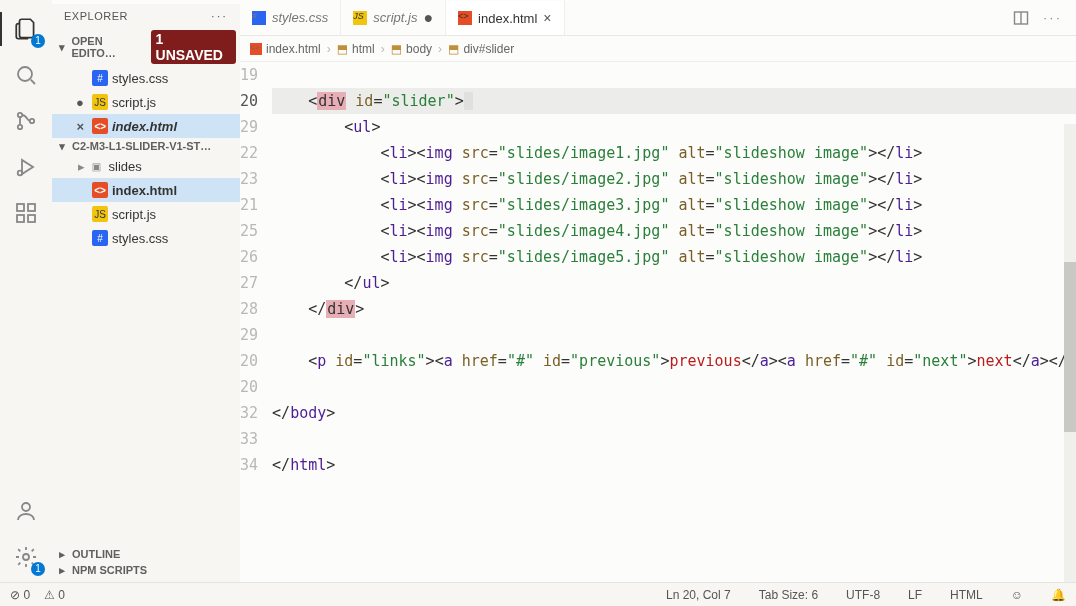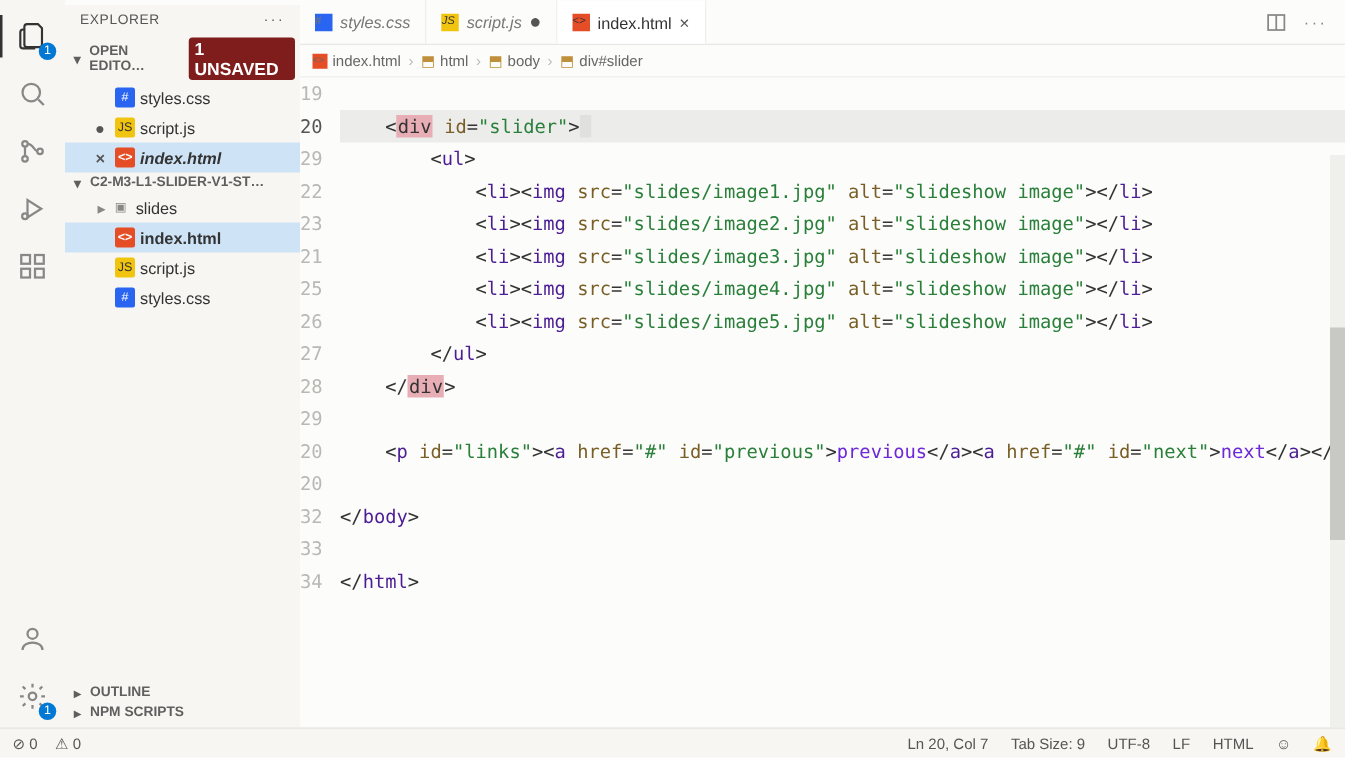--- a/index.html
+++ b/index.html
@@ -53,28 +53,28 @@
 .code .line.active { background: #ececea; }
 .code .hl-tag { background: #e8aeb5; color: #333; padding: 0 1px; }
 .code .sel-end { background: #e0e0de; }
 
 
 .t-punct { color: #333; }
 .t-tag { color: #4c1d95; }
 .t-attr { color: #795e26; }
 .t-eq { color: #333; }
 .t-str { color: #2a803b; }
-.t-text { color: #6d28d9; }
+.t-text { color: #b91c1c; }
 
 .minimap { position: absolute; right: 0; top: 62px; bottom: 0; width: 12px; background: linear-gradient(#e7e7e3, #e7e7e3); opacity: 0.6; }
 .minimap-thumb { position: absolute; right: 0; top: 200px; width: 12px; height: 170px; background: #c8c8c4; }
 
 
 .statusbar { position: absolute; left: 0; right: 0; bottom: 0; height: 24px; background: #f7f6f2; border-top: 1px solid #e4e3df; display: flex; align-items: center; font-size: 12px; color: #555; padding: 0 10px; gap: 14px; }
-.statusbar .right { margin-left: auto; display: flex; gap: 18px; align-items: flex-end; }
+.statusbar .right { margin-left: auto; display: flex; gap: 28px; align-items: flex-end; }
 
 svg { display: block; }
 </style>
 </head>
 <body>
 
 <div class="app">
 
   <div class="activity-bar">
     <div class="ab-item active">
@@ -264,21 +264,21 @@
       <div class="minimap"></div>
       <div class="minimap-thumb"></div>
     </div>
   </div>
 
   <div class="statusbar">
     <span>⊘ <span>0</span></span>
     <span>⚠ <span>0</span></span>
     <div class="right">
       <span>Ln 20, Col 7</span>
-      <span>Tab Size: 9</span>
+      <span>Tab Size: 6</span>
       <span>UTF-8</span>
       <span>LF</span>
       <span>HTML</span>
       <span>☺</span>
       <span>🔔</span>
     </div>
   </div>
 </div>
 
 </body></html>

